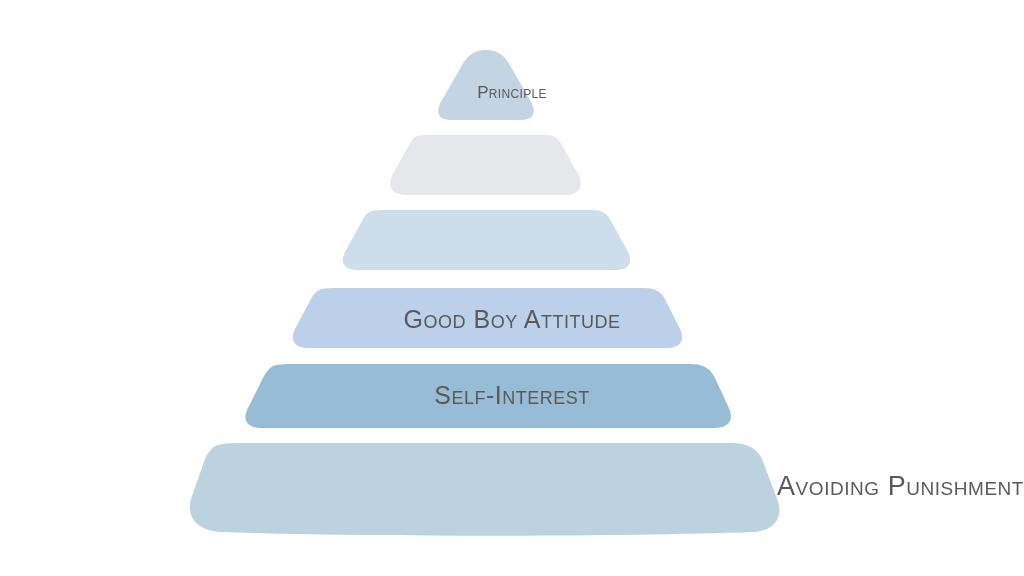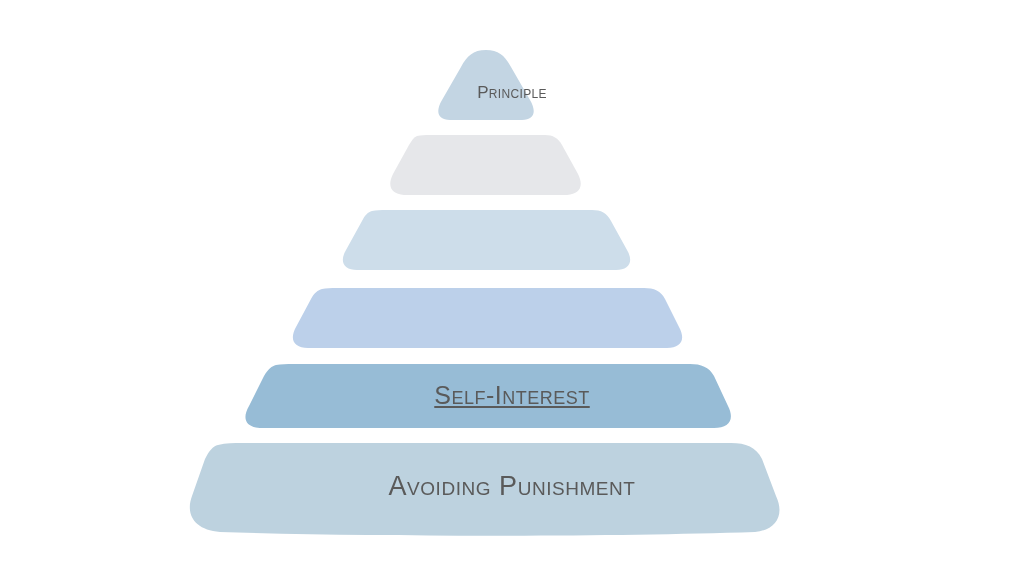--- a/index.html
+++ b/index.html
@@ -104,47 +104,48 @@
                C 326 288 331 288 337 288
                L 644 288
                C 654 288 661 291 665 299
                L 679 327
                C 686 340 681 348 667 348
                L 308 348
                C 294 348 289 340 296 327
                L 311 299
                C 314 293 318 290 322 289 Z" fill="#bcd0ea"></path>
     </svg>
+    <div class="tier-label" style="left:0; width:1024px; top:307px; font-size:25px;">Good Boy Attitude</div>
   </div>
 
   <div class="tier">
     <svg viewBox="0 0 1024 576">
       <path class="tier-shape" d="M 276 365
                C 281 364 287 364 293 364
                L 690 364
                C 701 364 709 367 714 376
                L 728 406
                C 735 420 729 428 714 428
                L 262 428
                C 247 428 241 420 249 406
                L 264 376
                C 268 369 272 366 276 365 Z" fill="#97bcd6"></path>
     </svg>
-    <div class="tier-label" style="left:0; width:1024px; top:383px; font-size:25px;text-decoration:underline;">Self-Interest</div>
+    <div class="tier-label" style="left:0; width:1024px; top:383px; font-size:25px;">Self-Interest</div>
   </div>
 
   <div class="tier">
     <svg viewBox="0 0 1024 576">
       <path class="tier-shape" d="M 218 445
                C 226 443 234 443 242 443
                L 731 443
                C 746 443 756 447 762 459
                L 776 496
                C 785 515 776 530 755 532
                C 600 537 380 537 220 532
                C 195 530 185 515 192 496
                L 205 459
                C 209 451 213 446 218 445 Z" fill="#bdd2df"></path>
     </svg>
-    <div class="tier-label" style="left:0; width:1024px; top:473px; font-size:27px;">Avoiding Punishment</div>
+    <div class="tier-label" style="left:0; width:1024px; top:473px; font-size:27px;text-align:right;">Avoiding Punishment</div>
   </div>
 
 </div>
 
 </body></html>

